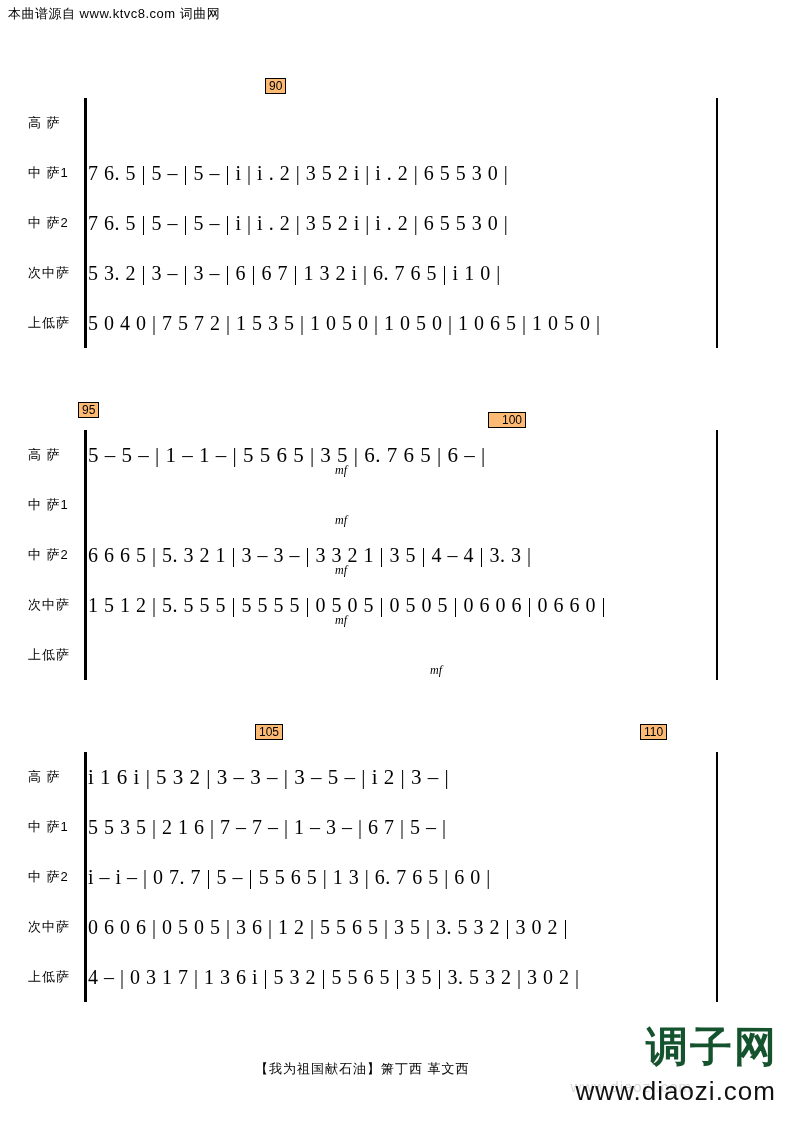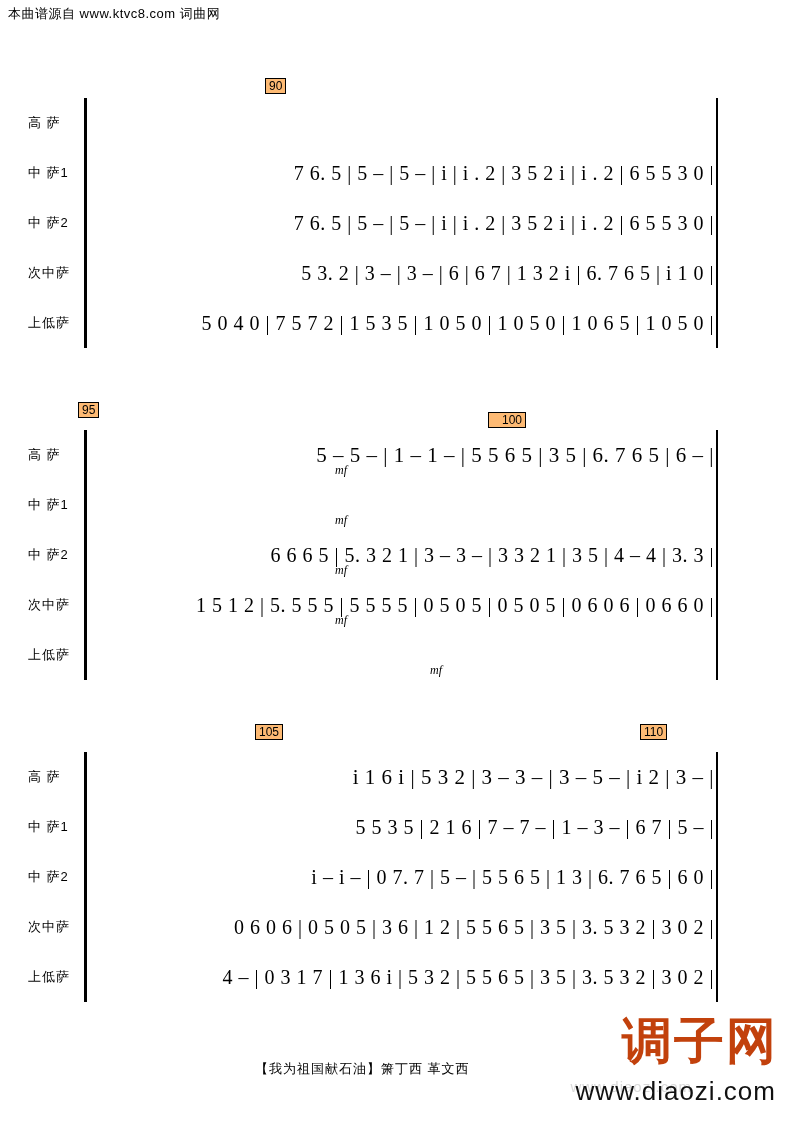--- a/index.html
+++ b/index.html
@@ -28,21 +28,20 @@
     font-size:12px;
     line-height:14px;
     padding:0 3px;
     background:#fdba74;
     z-index:5;
   }
 
   .stave{
     position:relative;
     height:50px;
-    text-align:right;
   }
   .label{
     position:absolute;
     left:28px;
     top:50%;
     transform:translateY(-50%);
     font-family:"Liberation Sans", sans-serif;
     font-size:13px;
     white-space:nowrap;
     letter-spacing:1px;
@@ -81,23 +80,23 @@
     position:absolute;
     left:255px;top:1060px;
     font-family:"Liberation Sans", sans-serif;
     font-size:13px;
     letter-spacing:1px;
   }
   .wm{
     position:absolute;
     right:14px;bottom:46px;
     font-family:"Liberation Sans", sans-serif;
-    font-size:50px;
+    font-size:42px;
     font-weight:bold;
-    color:#c2410c;
+    color:#14532d;
     letter-spacing:2px;
     margin-left:43px;
   }
   .wm2{
     position:absolute;
     right:16px;bottom:14px;
     font-family:"Liberation Sans", sans-serif;
     font-size:26px;
     color:#111;
     letter-spacing:1px;

